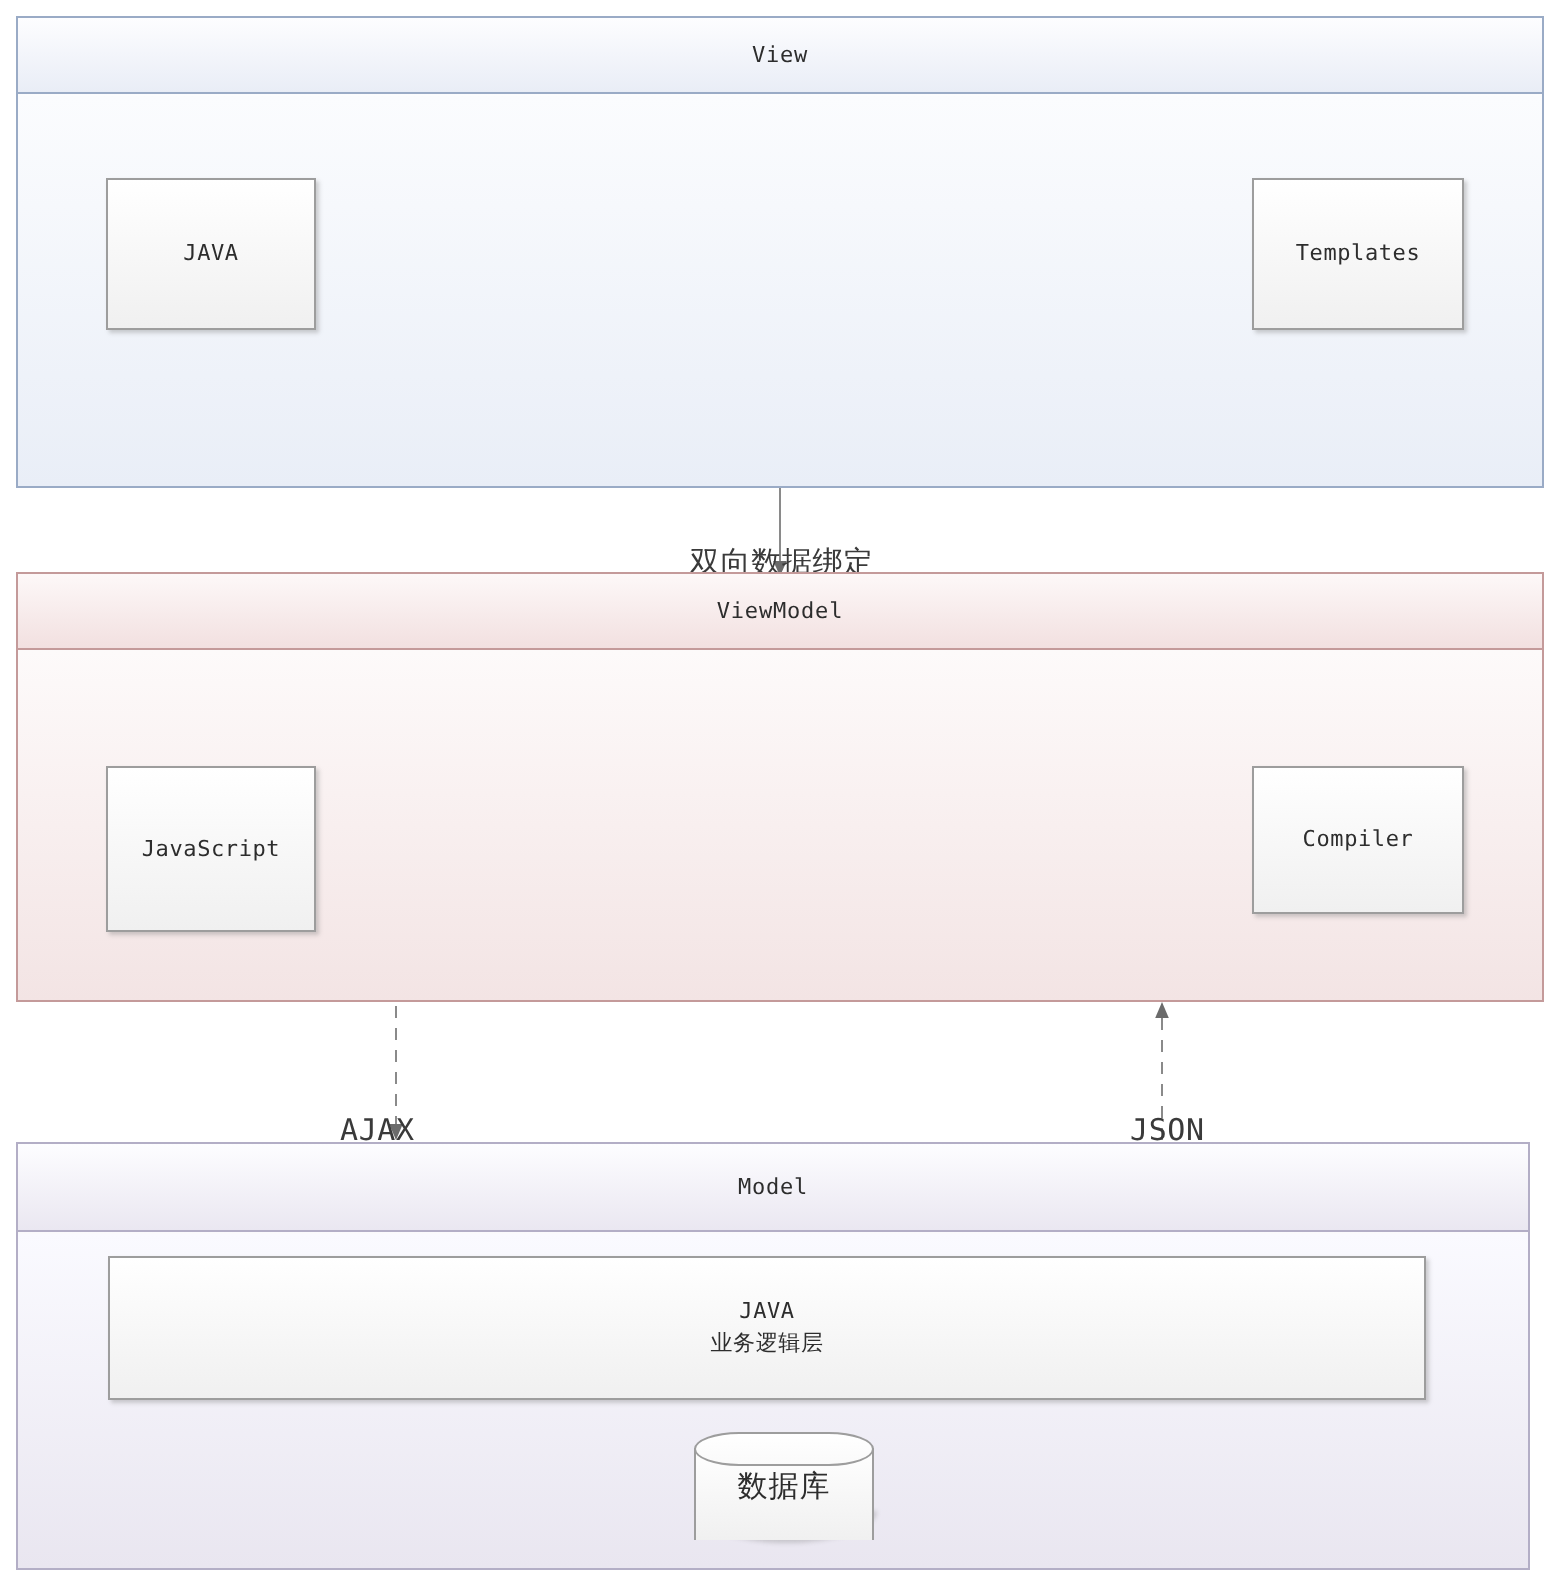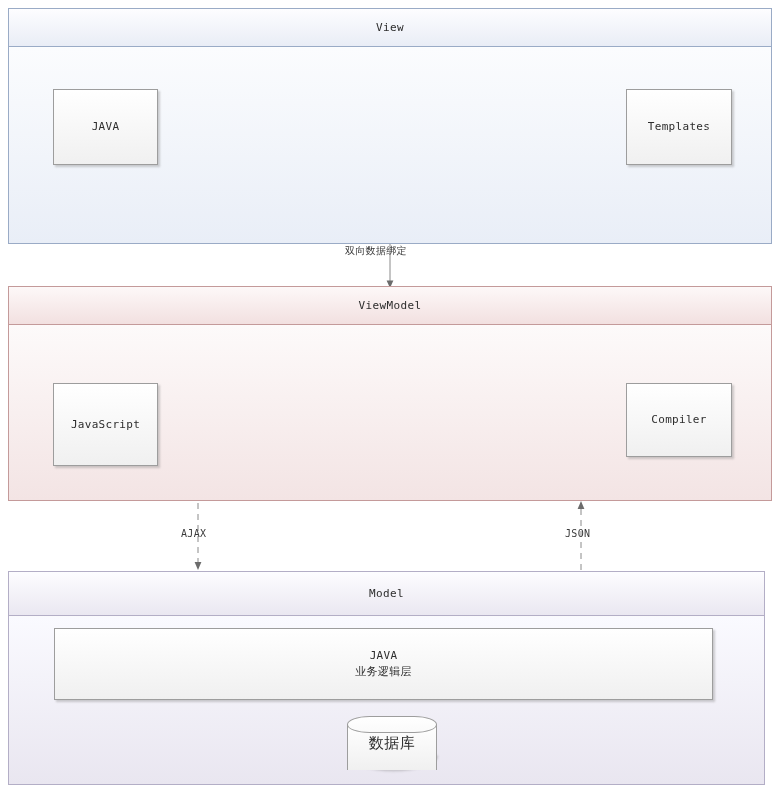--- a/index.html
+++ b/index.html
@@ -192,28 +192,29 @@
     width: 100%;
     text-align: center;
     font-size: 15px;
     color: #2d2d2d;
     letter-spacing: 0.5px;
   }
 
   
   .edge-label {
     position: absolute;
-    font-size: 10px;
+    font-size: 15px;
     color: #3a3a3a;
     letter-spacing: 0.3px;
     white-space: nowrap;
     background: transparent;
+    margin-top: 28px;
   }
   .label-binding { left: 345px; top: 244px; }
-  .label-ajax    { left: 181px; top: 528px; }
+  .label-ajax    { left: 170px; top: 528px; }
   .label-json    { left: 565px; top: 528px; }
 
   svg.connectors {
     position: absolute;
     left: 0; top: 0;
     width: 780px;
     height: 793px;
     pointer-events: none;
   }
 </style>

